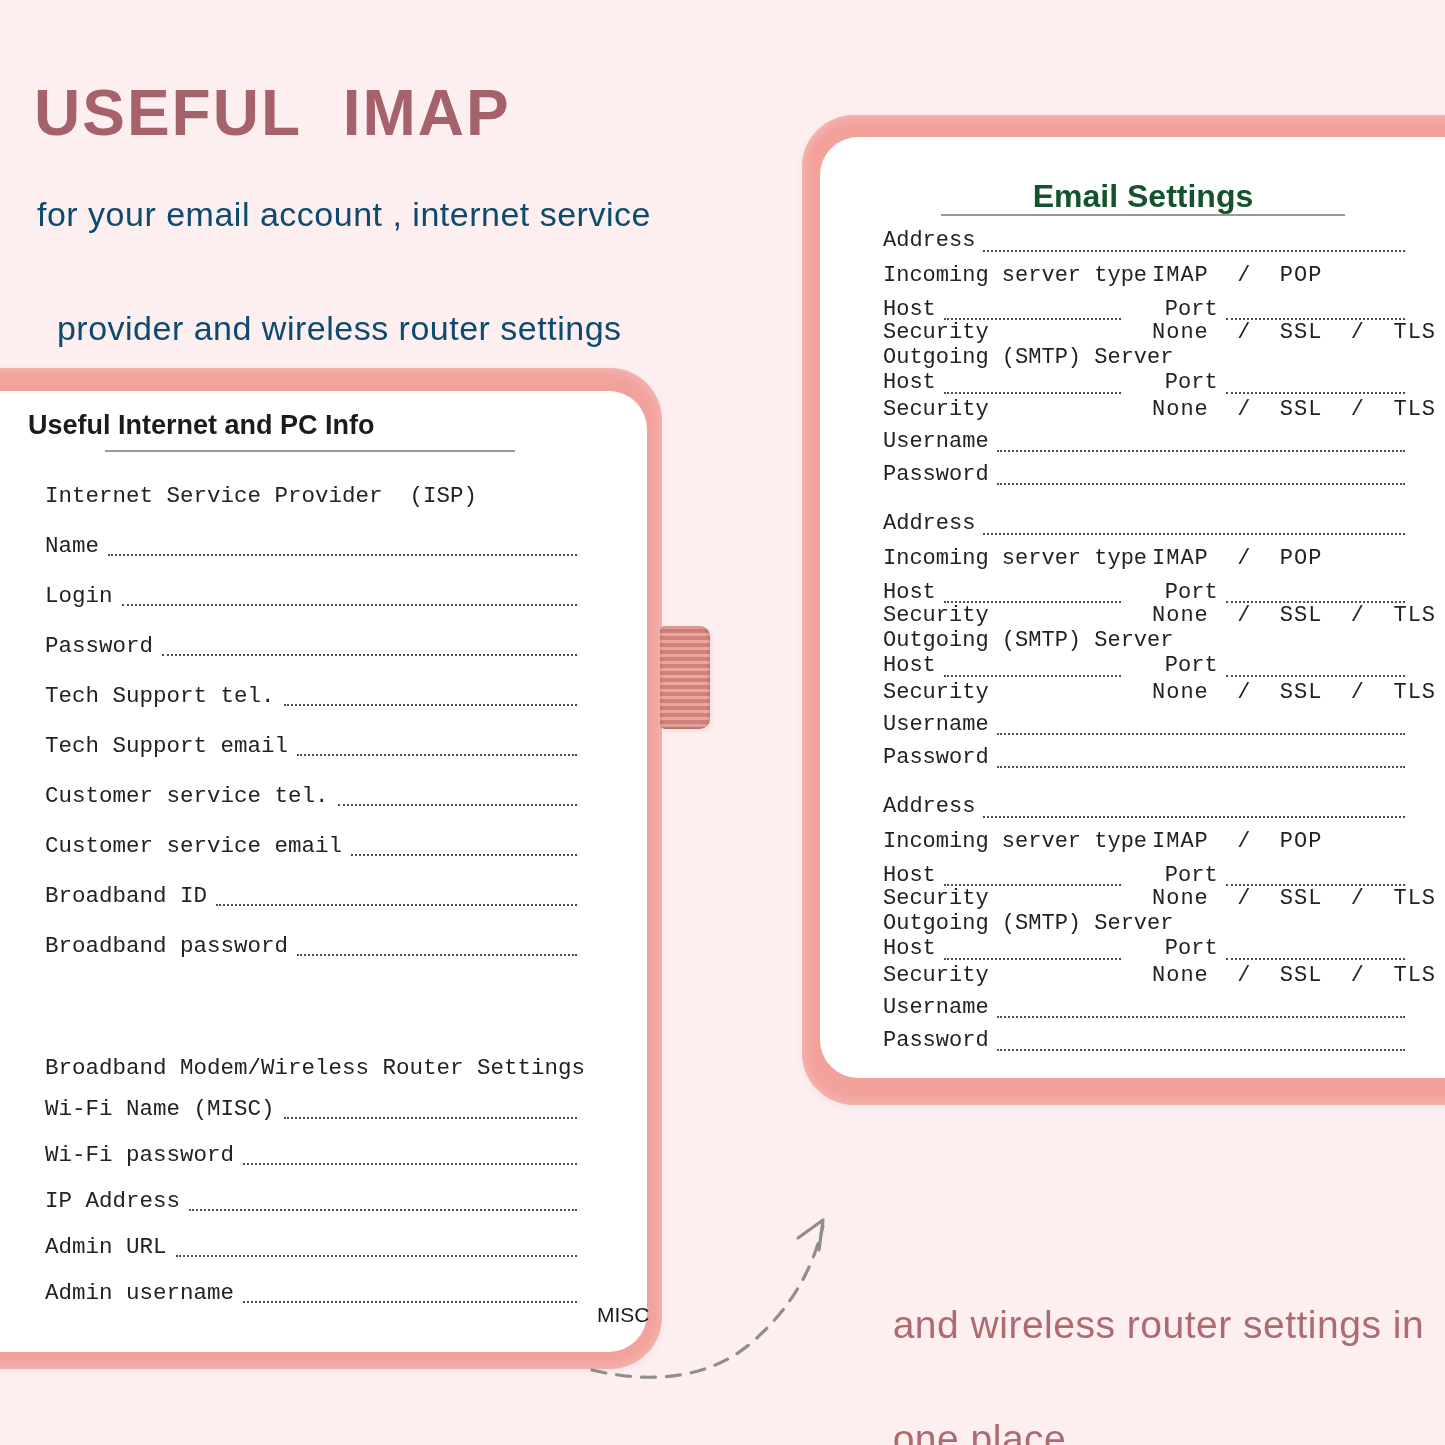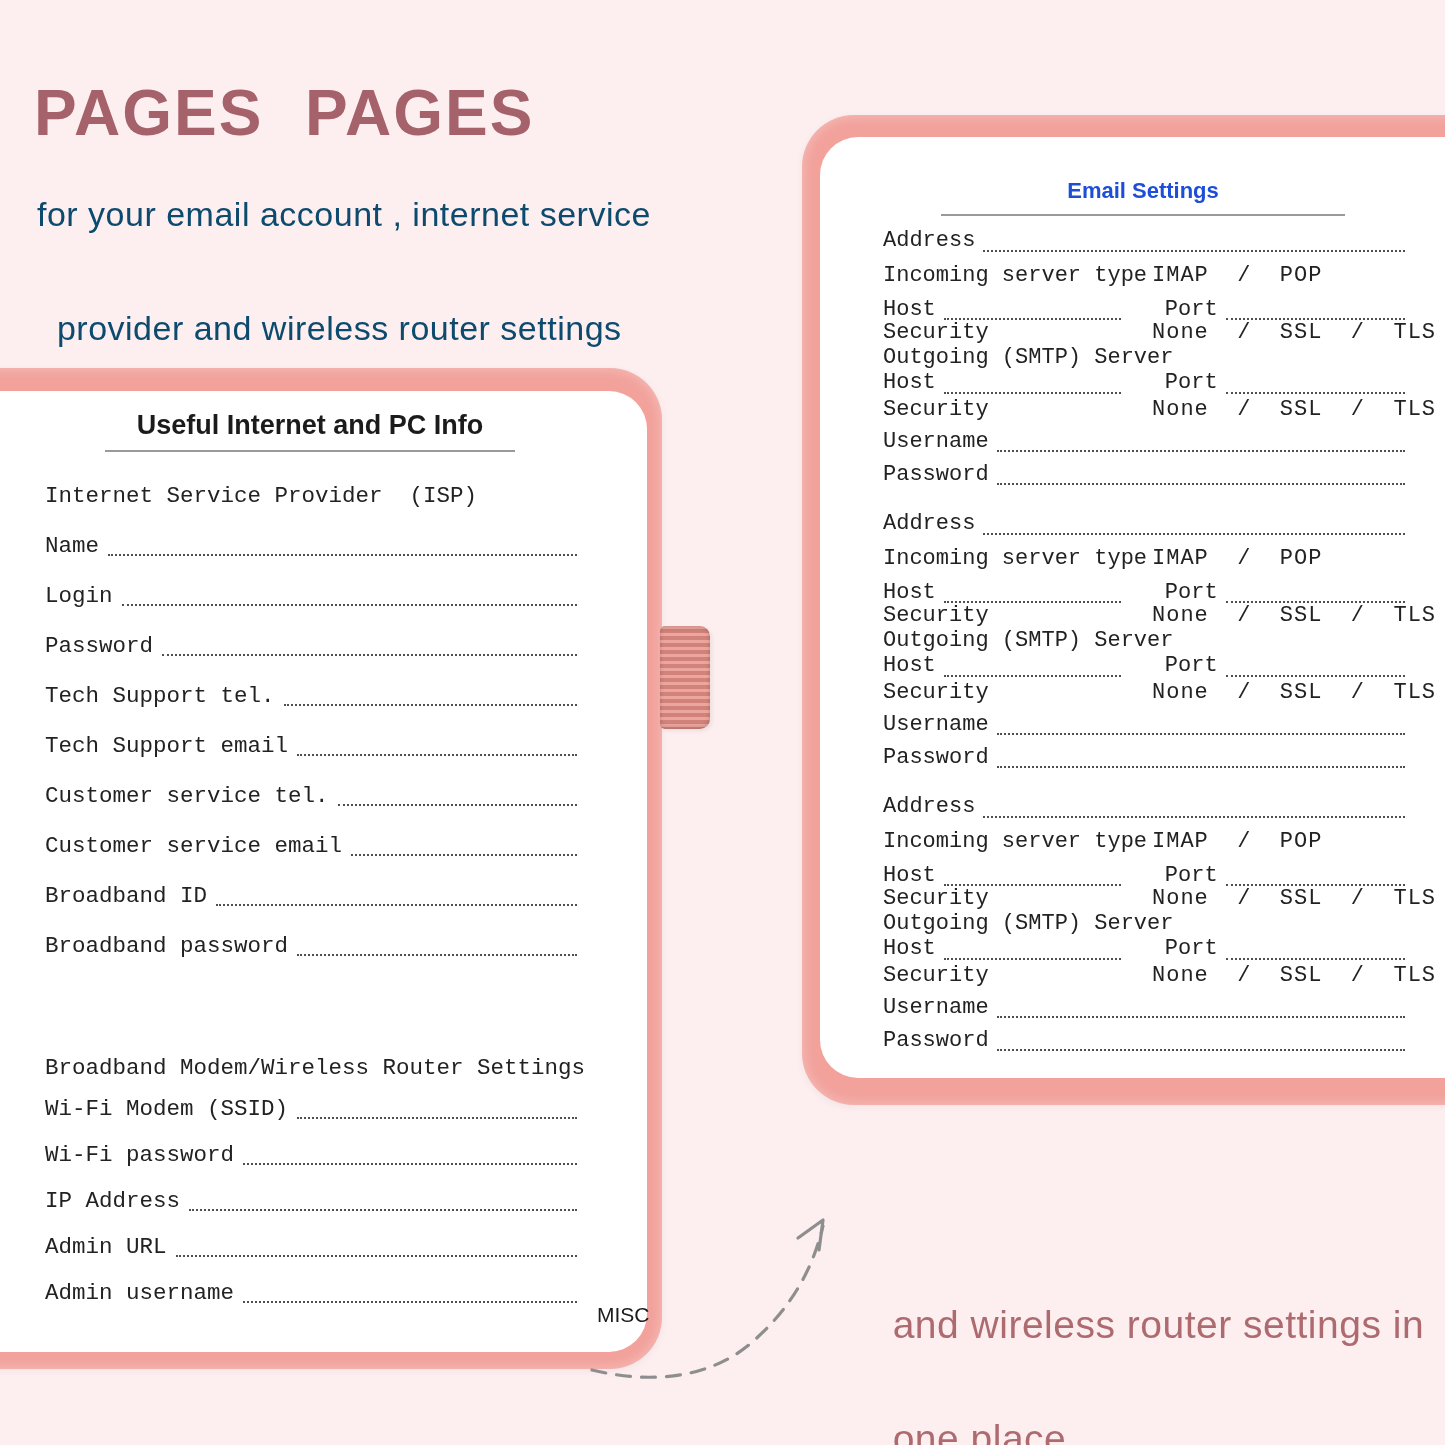--- a/index.html
+++ b/index.html
@@ -29,38 +29,38 @@
   .cover-right{left:802px;top:115px;width:700px;height:990px;}
   .page-right{left:820px;top:137px;width:680px;height:941px;}
   .pen-loop{
     position:absolute;left:660px;top:626px;width:50px;height:103px;
     background:repeating-linear-gradient(180deg,#eda69e 0 3.5px,#d0827b 3.5px 7px);
     border-radius:5px 10px 10px 5px;
     box-shadow:inset 0 3px 4px rgba(0,0,0,.10), inset 0 -3px 4px rgba(0,0,0,.10), 2px 2px 4px rgba(0,0,0,.07);
   }
   
   .lp-title{
-    position:absolute;left:45px;top:410px;width:530px;text-align:center;
+    position:absolute;left:28px;top:410px;width:530px;text-align:left;
     font-size:27px;font-weight:700;color:#1b1b1b;
   }
   .lp-underline{position:absolute;left:105px;top:450px;width:410px;border-top:2px solid #9a9a9a;}
   .lp-content{position:absolute;left:45px;top:482px;width:532px;font-family:Liberation Mono, monospace;}
   .lp-row{display:flex;align-items:flex-start;height:28px;margin-bottom:22px;
     font-size:22.5px;line-height:28px;}
   .lp-row .lbl{white-space:pre;}
   .lp-row.hdr{margin-bottom:22px;}
   .lp-spacer{height:72px;}
   .lp-row.sec2{height:28px;margin-bottom:13px;text-align:center;}
   .lp-row.r2{margin-bottom:18px;}
   .dots{flex:1;height:22px;border-bottom:2.5px dotted #4f4f4f;margin-left:9px;}
   .misc-tab{position:absolute;left:597px;top:1303px;font-size:21px;color:#1b1b1b;}
   
   .rp-title{
     position:absolute;left:943px;top:178px;width:400px;text-align:center;
-    font-size:22px;font-weight:700;color:#1d4ed8;
+    font-size:32px;font-weight:700;color:#14532d;
   }
   .rp-underline{position:absolute;left:941px;top:214px;width:404px;border-top:2px solid #9a9a9a;}
   .rp-content{position:absolute;left:883px;top:228px;width:522px;font-size:22px;}
   .r{display:flex;align-items:center;position:relative;line-height:24px;font-family:Liberation Mono, monospace;}
   .r .lbl{white-space:pre;}
   .r .dots{height:19px;margin-left:8px;border-bottom:2.5px dotted #4f4f4f;}
   .r .opt{position:absolute;left:269px;white-space:pre;letter-spacing:1px;}
   .r.addr{height:26px;}
   .r.inc{height:44px;}
   .r.h1{height:23px;}
@@ -78,21 +78,21 @@
     position:absolute;left:870px;top:1182px;
     font-size:39px;line-height:57px;color:#ad6b70;letter-spacing:.5px;white-space:pre;
   }
   .arrow-svg{position:absolute;left:0;top:0;pointer-events:none;}
 </style>
 </head>
 <body>
 
 <div class="canvas">
 
-  <div class="poster-title">PAGES PAGES</div>
+  <div class="poster-title">USEFUL IMAP</div>
   <div class="poster-subtitle"><span>for your email account , internet service</span><br>
   <span>provider and wireless router settings</span></div>
 
   <div class="cover cover-left"></div>
   <div class="page page-left"></div>
   <div class="pen-loop"></div>
 
   <div class="lp-title">Useful Internet and PC Info</div>
   <div class="lp-underline"></div>
 
@@ -134,21 +134,21 @@
       </div>
     <div class="lp-row">
         <span class="lbl">Broadband password</span>
         <span class="dots"></span>
       </div>
     <div class="lp-spacer"></div>
     <div class="lp-row sec2">
         <span class="lbl">Broadband Modem/Wireless Router Settings</span>
       </div>
     <div class="lp-row r2">
-        <span class="lbl">Wi-Fi Modem (SSID)</span>
+        <span class="lbl">Wi-Fi Name (MISC)</span>
         <span class="dots"></span>
       </div>
     <div class="lp-row r2">
         <span class="lbl">Wi-Fi password</span>
         <span class="dots"></span>
       </div>
     <div class="lp-row r2">
         <span class="lbl">IP Address</span>
         <span class="dots"></span>
       </div>

